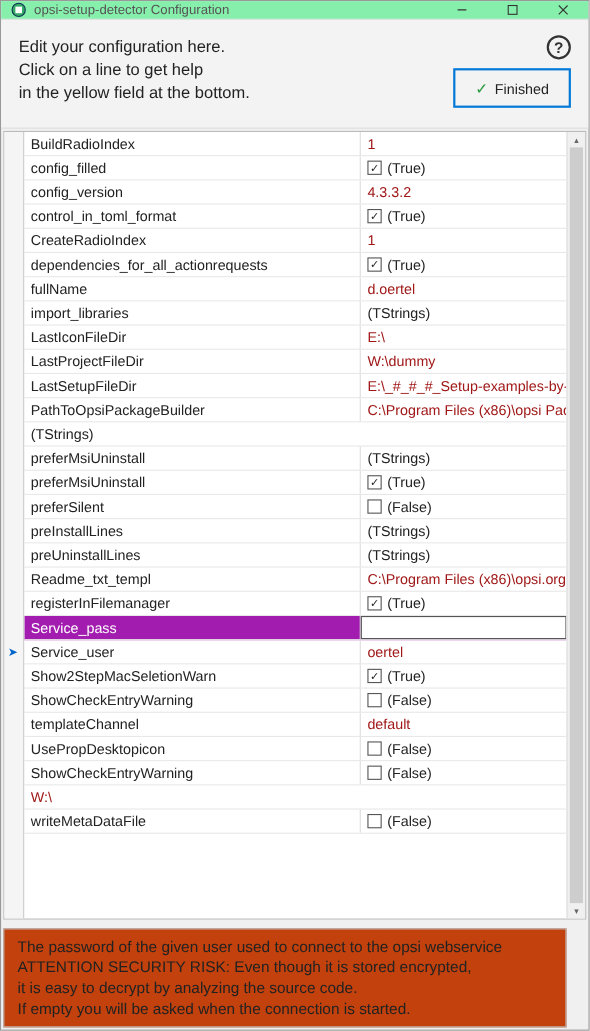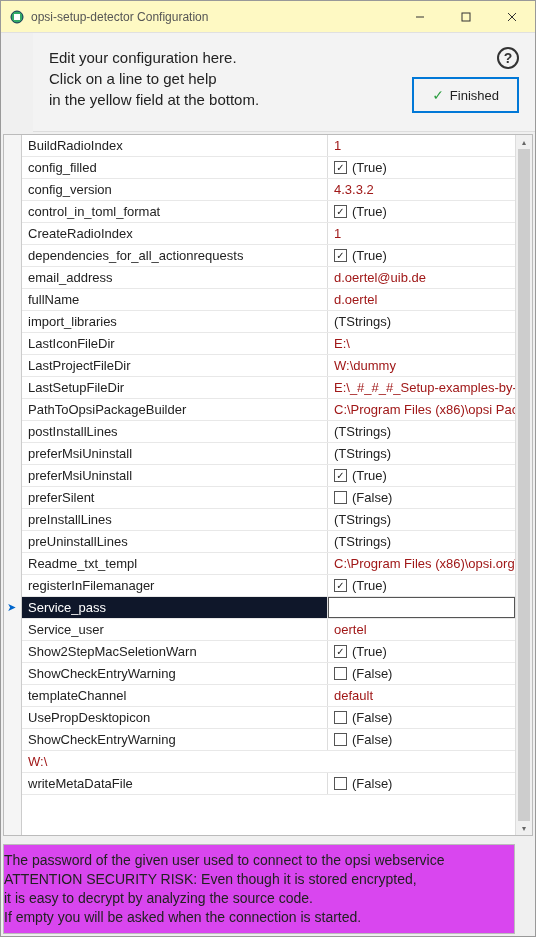--- a/index.html
+++ b/index.html
@@ -8,22 +8,22 @@
       font-size: 13px;
       background: #f0f0f0;
       width: 536px;
       height: 937px;
       overflow: hidden;
       border: 1px solid #999;
       display: flex;
       flex-direction: column;
     }
     .titlebar {
-      height: 32px;
-      background: #fef9c3;
+      height: 17px;
+      background: #86efac;
       display: flex;
       align-items: center;
       padding: 0 0 0 8px;
       border-bottom: 1px solid #e0e0e0;
     }
     .titlebar-icon {
       width: 16px; height: 16px;
       margin-right: 6px;
       display: inline-flex;
       align-items: center;
@@ -36,21 +36,20 @@
       color: #555; font-size: 14px;
     }
     .titlebar-btn svg { width: 10px; height: 10px; }
     .header-panel {
       background: #f3f3f3;
       padding: 14px 16px 18px 16px;
       display: flex;
       align-items: flex-start;
       justify-content: space-between;
       border-bottom: 1px solid #ddd;
-      margin-left: 32px;
     }
     .header-text { font-size: 15px; color: #222; line-height: 1.4; }
     .header-right { display: flex; flex-direction: column; align-items: flex-end; gap: 8px;}
     .help-icon {
       width: 22px; height: 22px;
       border: 2px solid #333; border-radius: 50%;
       display: flex; align-items: center; justify-content: center;
       font-weight: bold; font-size: 14px; color: #333;
     }
     .finished-btn {
@@ -85,21 +84,21 @@
       flex: 1;
       overflow-y: auto;
       overflow-x: hidden;
     }
     .grid-row {
       display: flex;
       height: 22px;
       border-bottom: 1px solid #e8e8e8;
       align-items: center;
     }
-    .grid-row.selected { background: #0f172a; }
+    .grid-row.selected { background: #a21caf; }
     .grid-key {
       width: 306px;
       padding: 0 6px;
       color: #222;
       border-right: 1px solid #ddd;
       white-space: nowrap; overflow: hidden; text-overflow: ellipsis;
       height: 100%;
       display: flex; align-items: center;
     }
     .grid-row.selected .grid-key { color: #fff; }
@@ -132,24 +131,24 @@
     .grid-scroll-thumb {
       position: absolute; top: 14px; bottom: 14px; left: 2px; right: 2px;
       background: #cdcdcd;
     }
     .grid-scroll-arrow {
       position: absolute; left:0; right:0; height:14px;
       display:flex; align-items:center; justify-content:center;
       font-size:8px; color:#666;
     }
     .help-panel {
-      background: #d946ef;
+      background: #c2410c;
       border: 1px solid #bbb;
       margin: 8px 20px 2px 2px;
-      padding: 6px 0;
+      padding: 6px 12px;
       font-size: 14px;
       line-height: 1.35;
       color: #222;
       min-height: 85px;
     }
   </style>
 </head>
 <body>
 
 <div class="titlebar">
@@ -227,24 +226,20 @@
         <div class="grid-val">1</div>
       </div>
       <div class="grid-row">
         <div class="grid-key">dependencies_for_all_actionrequests</div>
         <div class="grid-val black">
           <span class="cb">✓</span>
           <span>(True)</span>
         </div>
       </div>
       <div class="grid-row">
-        <div class="grid-key">email_address</div>
-        <div class="grid-val">d.oertel@uib.de</div>
-      </div>
-      <div class="grid-row">
         <div class="grid-key">fullName</div>
         <div class="grid-val">d.oertel</div>
       </div>
       <div class="grid-row">
         <div class="grid-key">import_libraries</div>
         <div class="grid-val black">(TStrings)</div>
       </div>
       <div class="grid-row">
         <div class="grid-key">LastIconFileDir</div>
         <div class="grid-val">E:\</div>
@@ -255,21 +250,20 @@
       </div>
       <div class="grid-row">
         <div class="grid-key">LastSetupFileDir</div>
         <div class="grid-val">E:\_#_#_#_Setup-examples-by-installer\</div>
       </div>
       <div class="grid-row">
         <div class="grid-key">PathToOpsiPackageBuilder</div>
         <div class="grid-val">C:\Program Files (x86)\opsi PackageBuil</div>
       </div>
       <div class="grid-row">
-        <div class="grid-key">postInstallLines</div>
         <div class="grid-val black">(TStrings)</div>
       </div>
       <div class="grid-row">
         <div class="grid-key">preferMsiUninstall</div>
         <div class="grid-val black">(TStrings)</div>
       </div>
       <div class="grid-row">
         <div class="grid-key">preferMsiUninstall</div>
         <div class="grid-val black">
           <span class="cb">✓</span>

